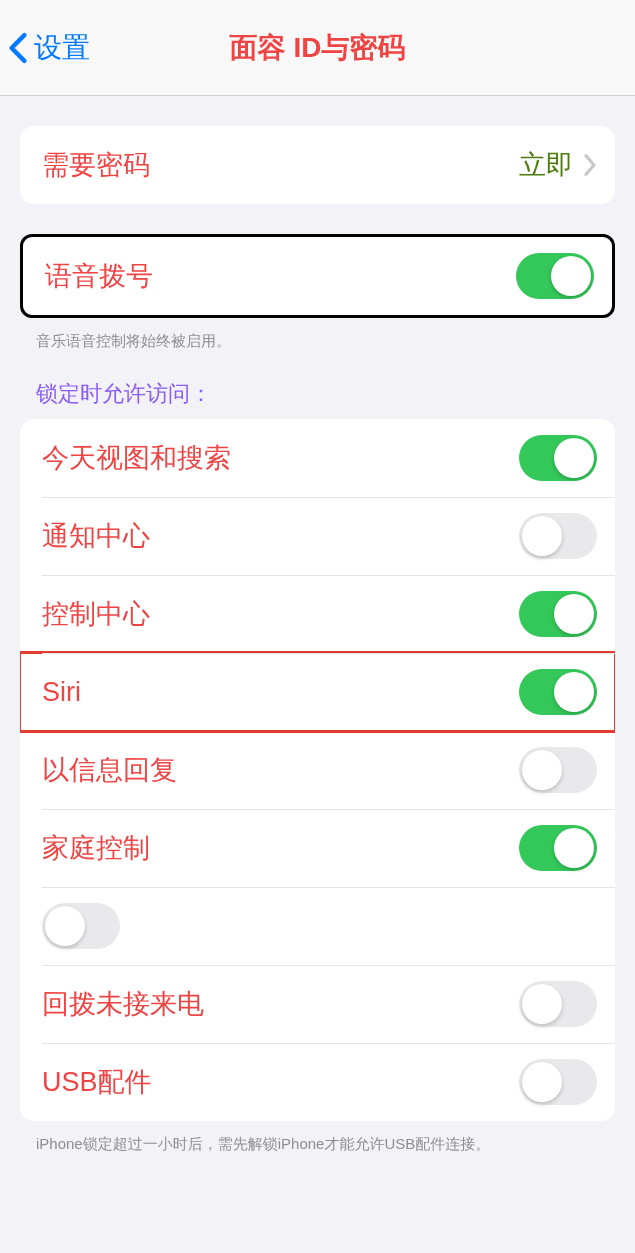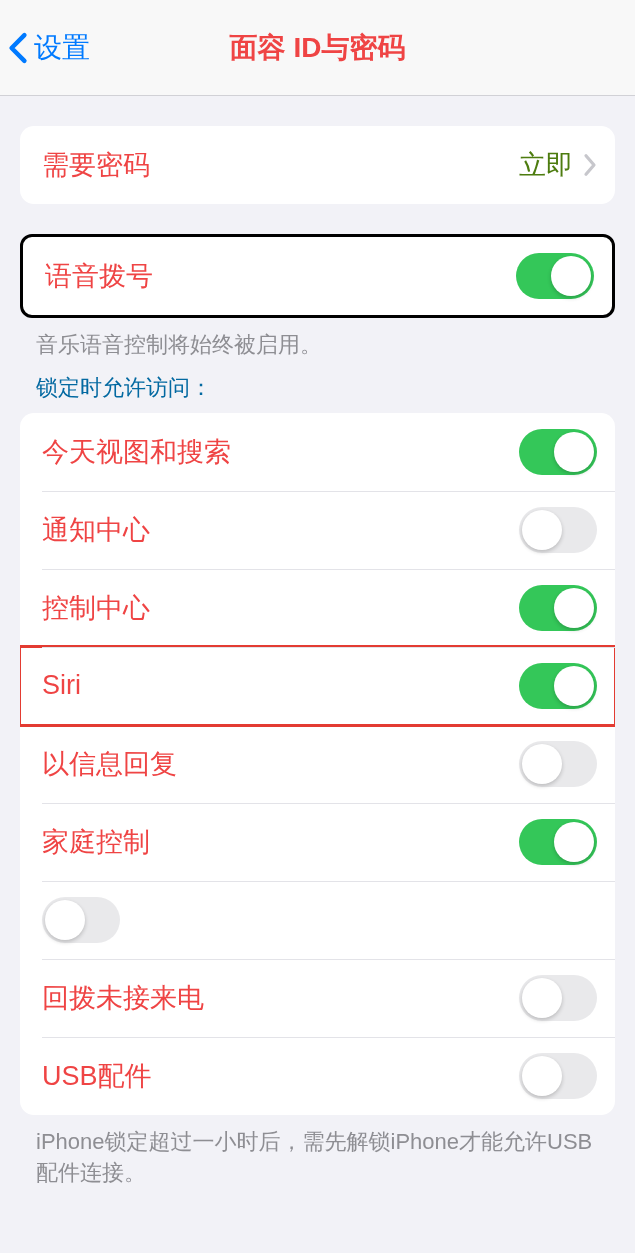--- a/index.html
+++ b/index.html
@@ -116,29 +116,29 @@
       border-radius: 50%;
       box-shadow: 0 2px 4px rgba(0,0,0,0.2);
     }
     .toggle.on .toggle-knob {
       right: 3px;
     }
     .toggle.off .toggle-knob {
       left: 3px;
     }
     .footer-text {
-      font-size: 22px;
+      font-size: 15px;
       color: #8e8e93;
       margin: 12px 36px 0 36px;
       line-height: 1.4;
     }
     .header-text {
       font-size: 22px;
-      color: #0369a1;
-      margin: 12px 36px 10px 36px;
+      color: #8b5cf6;
+      margin: 28px 36px 10px 36px;
     }
     .group.tight {
       margin-top: 0;
     }
   </style>
 </head>
 <body>
 
 <div class="navbar">
   <div class="back-btn">

